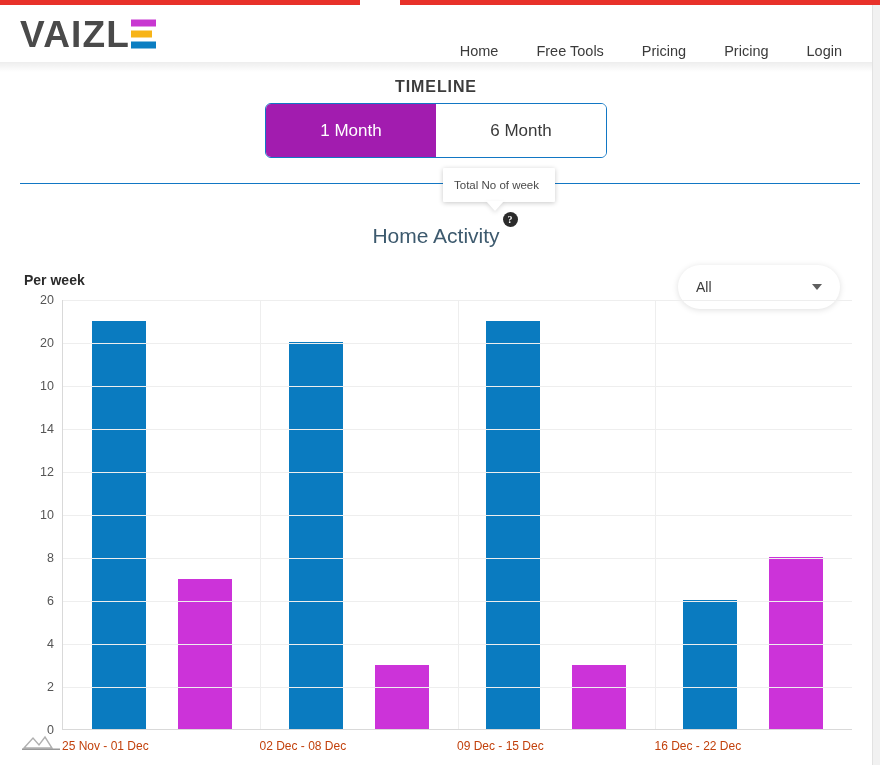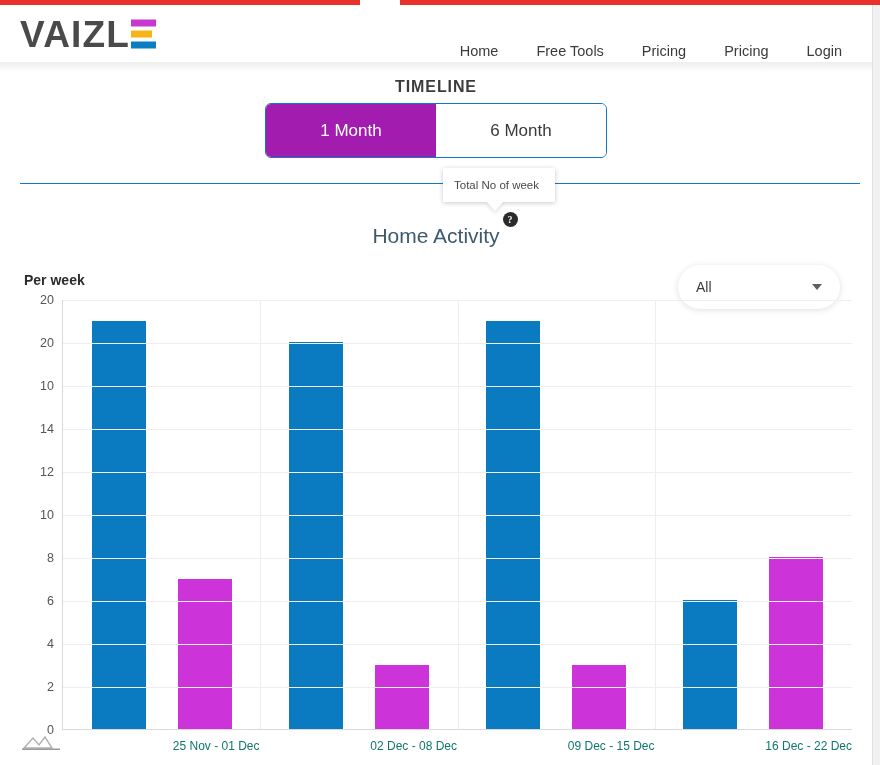--- a/index.html
+++ b/index.html
@@ -310,23 +310,23 @@
   .bar.magenta { background: #cc33d9; }
 
   .x-axis {
     position: absolute;
     top: 432px; left: 62px;
     width: 790px;
     display: flex;
   }
   .x-tick {
     flex: 1;
-    text-align: right;
+    text-align: left;
     font-size: 12px;
-    color: #0f766e;
+    color: #c2410c;
     padding-top: 7px;
   }
 
   .footer-icon {
     position: absolute;
     left: 22px; bottom: 14px;
     width: 42px; height: 18px;
   }
 </style>
 </head>

